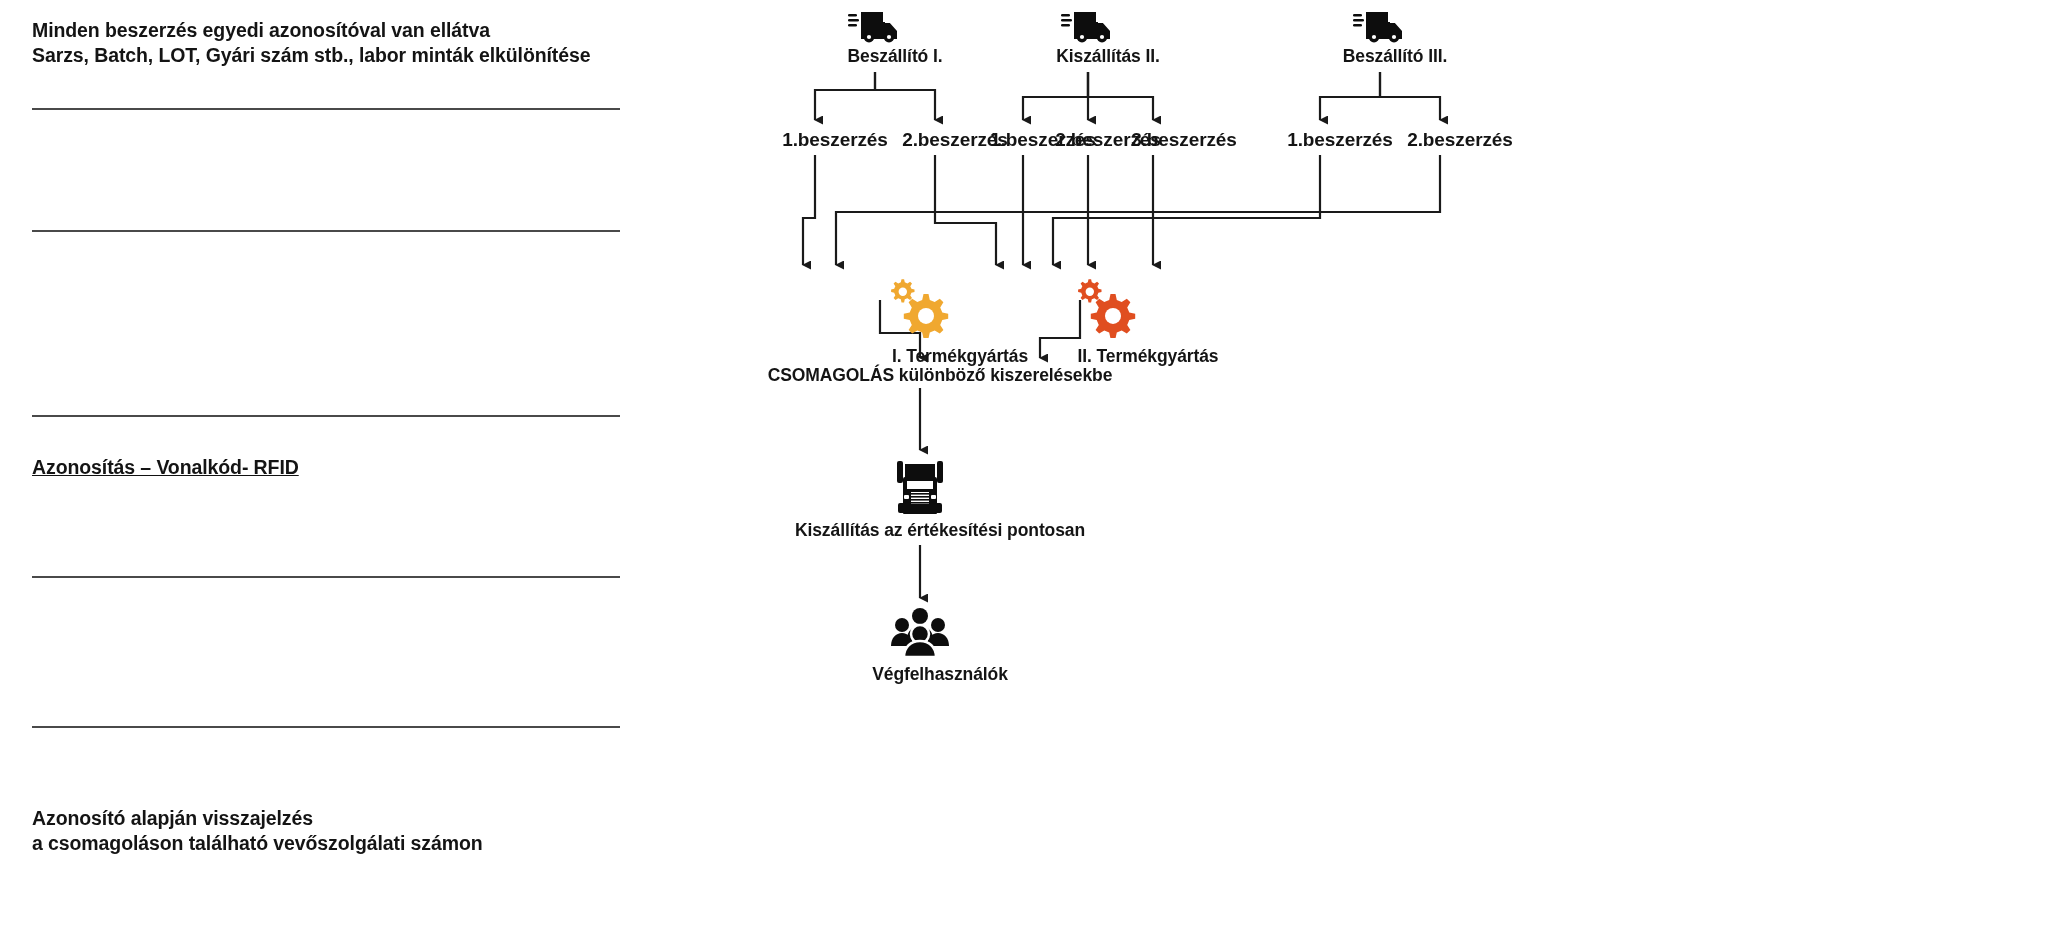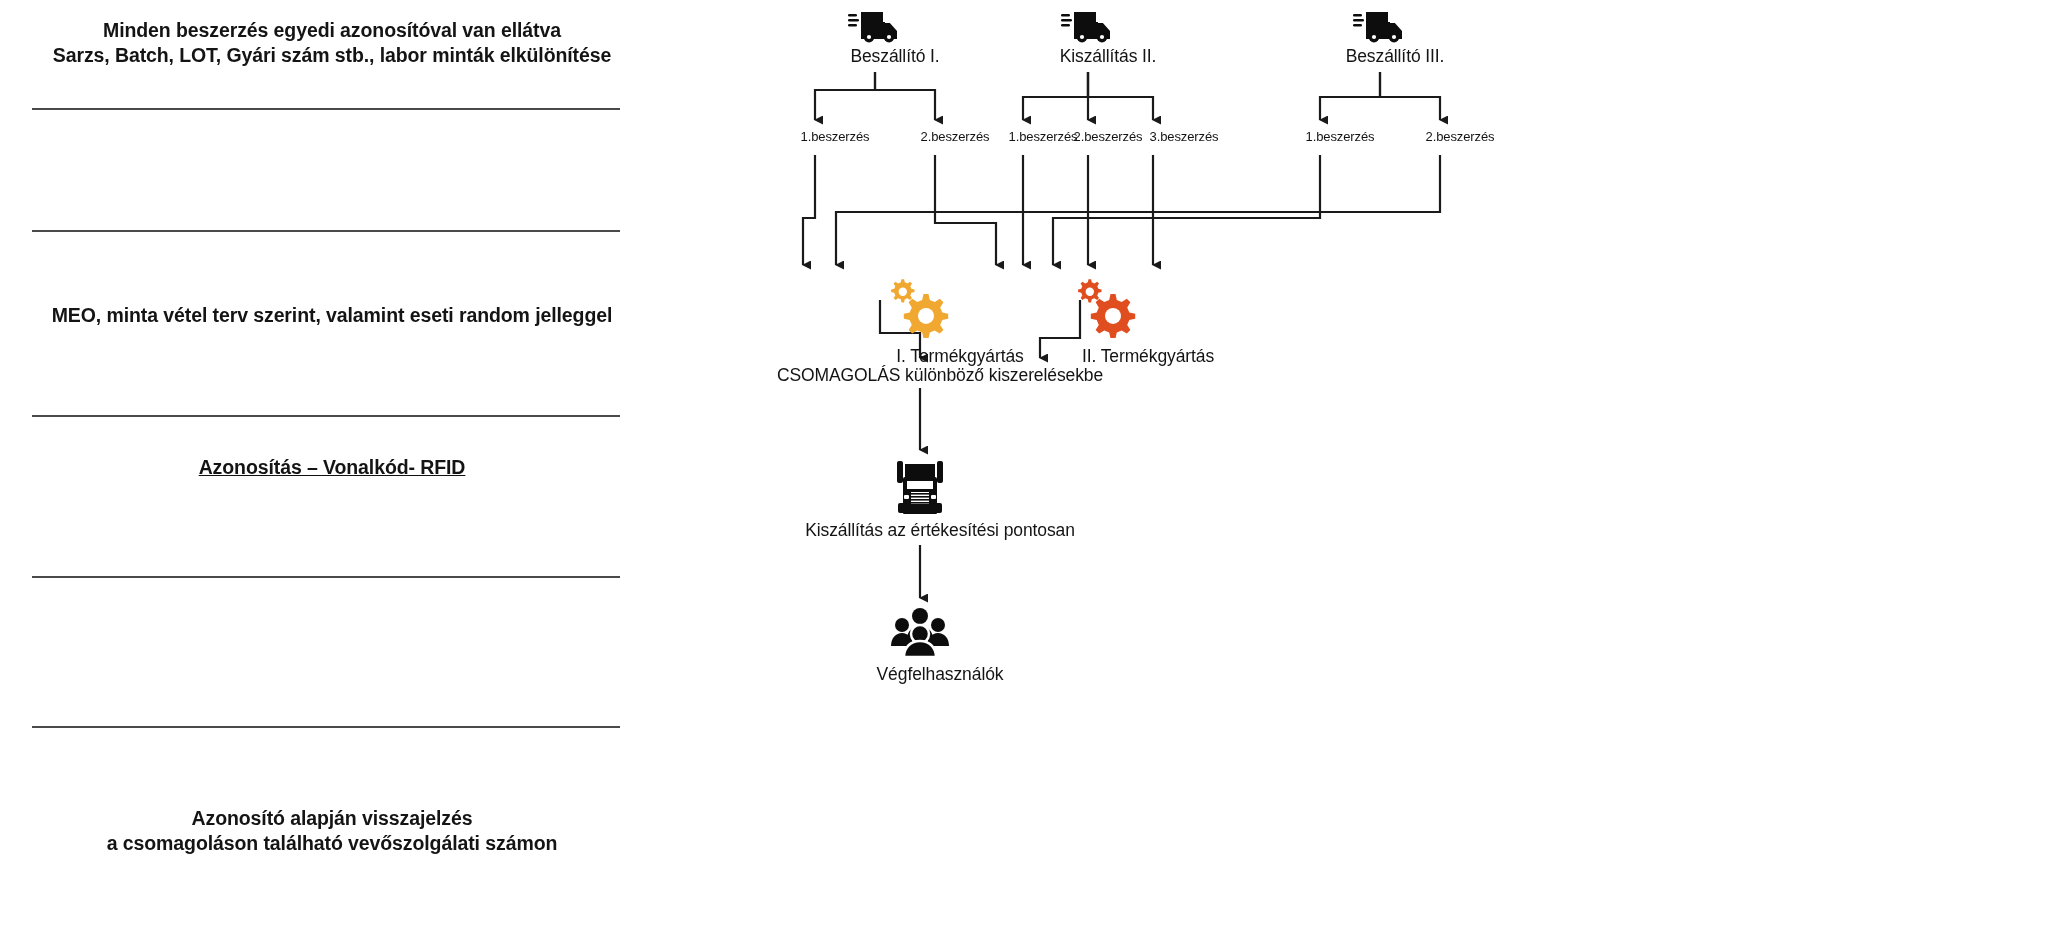--- a/index.html
+++ b/index.html
@@ -10,21 +10,20 @@
   body {
     font-family: "Liberation Sans", sans-serif;
     color: #111111;
   }
   #page {
     position: relative;
     width: 2048px;
     height: 926px;
     background: #ffffff;
     overflow: hidden;
-    text-align: center;
   }
 
   
   #left-panel {
     position: absolute;
     left: 0;
     top: 0;
     width: 640px;
     height: 926px;
   }
@@ -60,29 +59,29 @@
   #diagram-svg {
     position: absolute;
     left: 0;
     top: 0;
     width: 1408px;
     height: 926px;
   }
   .node-label {
     position: absolute;
     font-size: 17.5px;
-    font-weight: normal;
+    font-weight: bold;
     color: #141414;
     white-space: nowrap;
     transform: translateX(-50%);
     letter-spacing: -0.1px;
     padding-left: 40px;
   }
   .node-label.small {
-    font-size: 13px;
+    font-size: 19px;
   }
   .icon-holder {
     position: absolute;
     transform: translateX(-50%);
     line-height: 0;
   }
 </style>
 </head>
 <body>
 
@@ -91,23 +90,20 @@
   <div id="left-panel">
 
     <div class="left-item" style="top:18px;">
       <div class="left-item-text">Minden beszerzés egyedi azonosítóval van ellátva
 Sarzs, Batch, LOT, Gyári szám stb., labor minták elkülönítése</div>
     </div>
     <div class="divider" style="top:108px;"></div>
 
     <div class="divider" style="top:230px;"></div>
 
-    <div class="left-item" style="top:303px;">
-      <div class="left-item-text">MEO, minta vétel terv szerint, valamint eseti random jelleggel</div>
-    </div>
     <div class="divider" style="top:415px;"></div>
 
     <div class="left-item" style="top:455px;text-decoration:underline;">
       <div class="left-item-text">Azonosítás – Vonalkód- RFID</div>
     </div>
     <div class="divider" style="top:576px;"></div>
 
     <div class="divider" style="top:726px;"></div>
 
     <div class="left-item" style="top:798px;margin-top:8px;">

